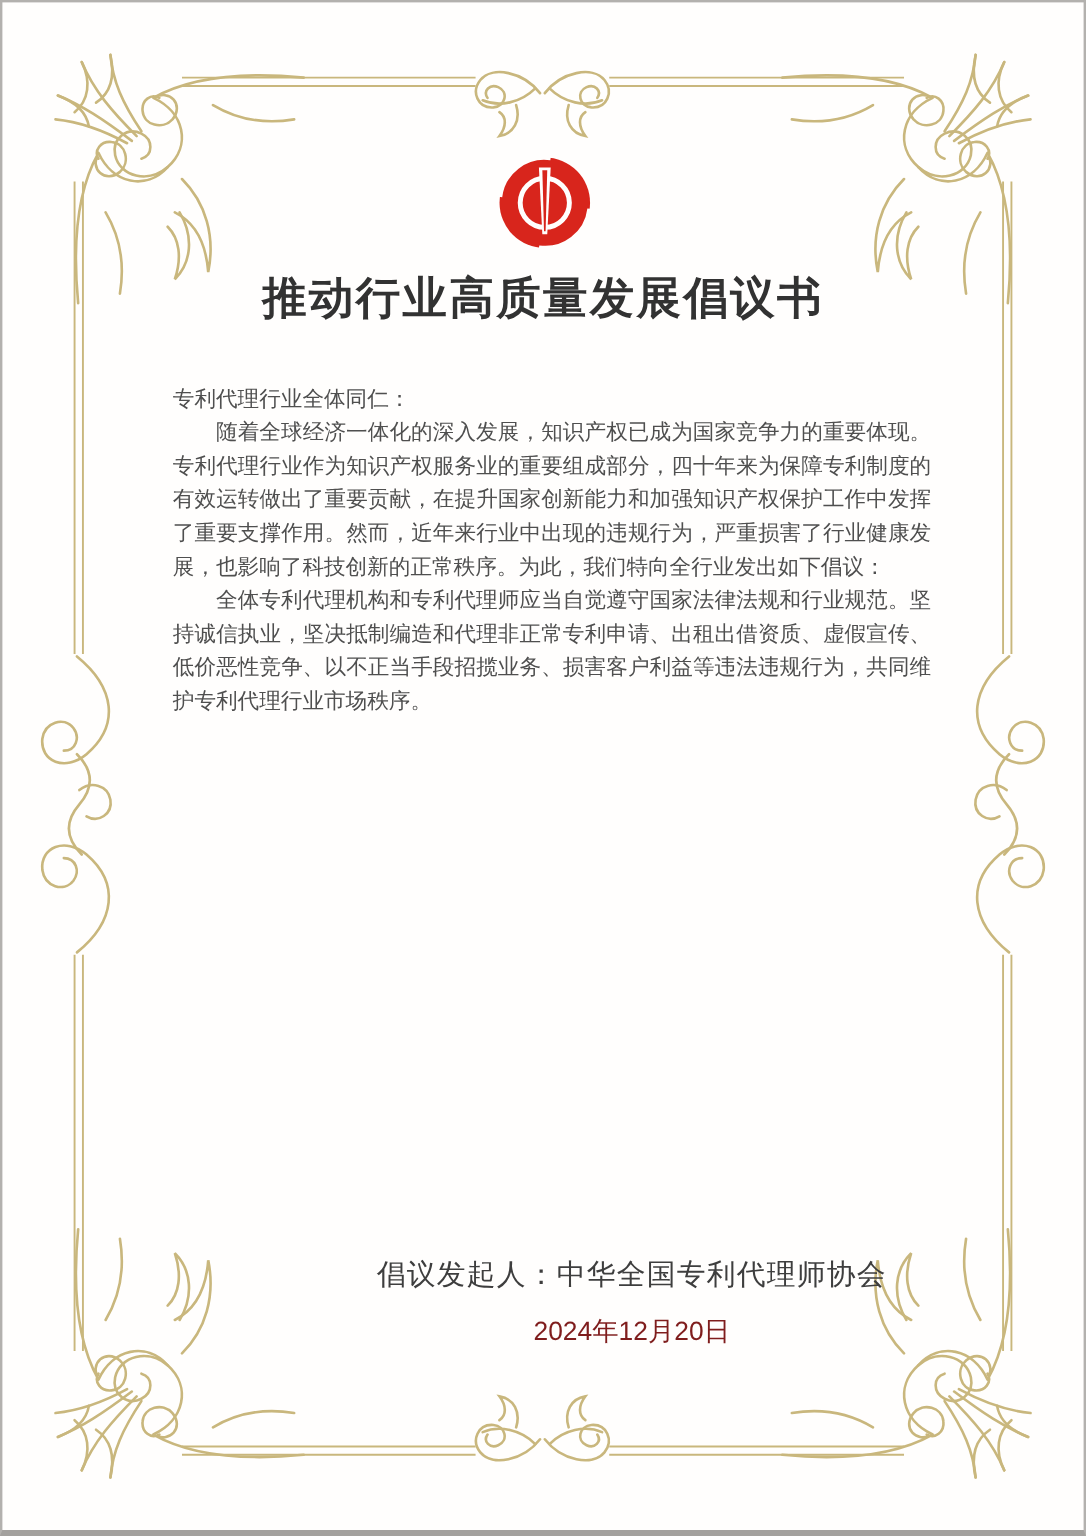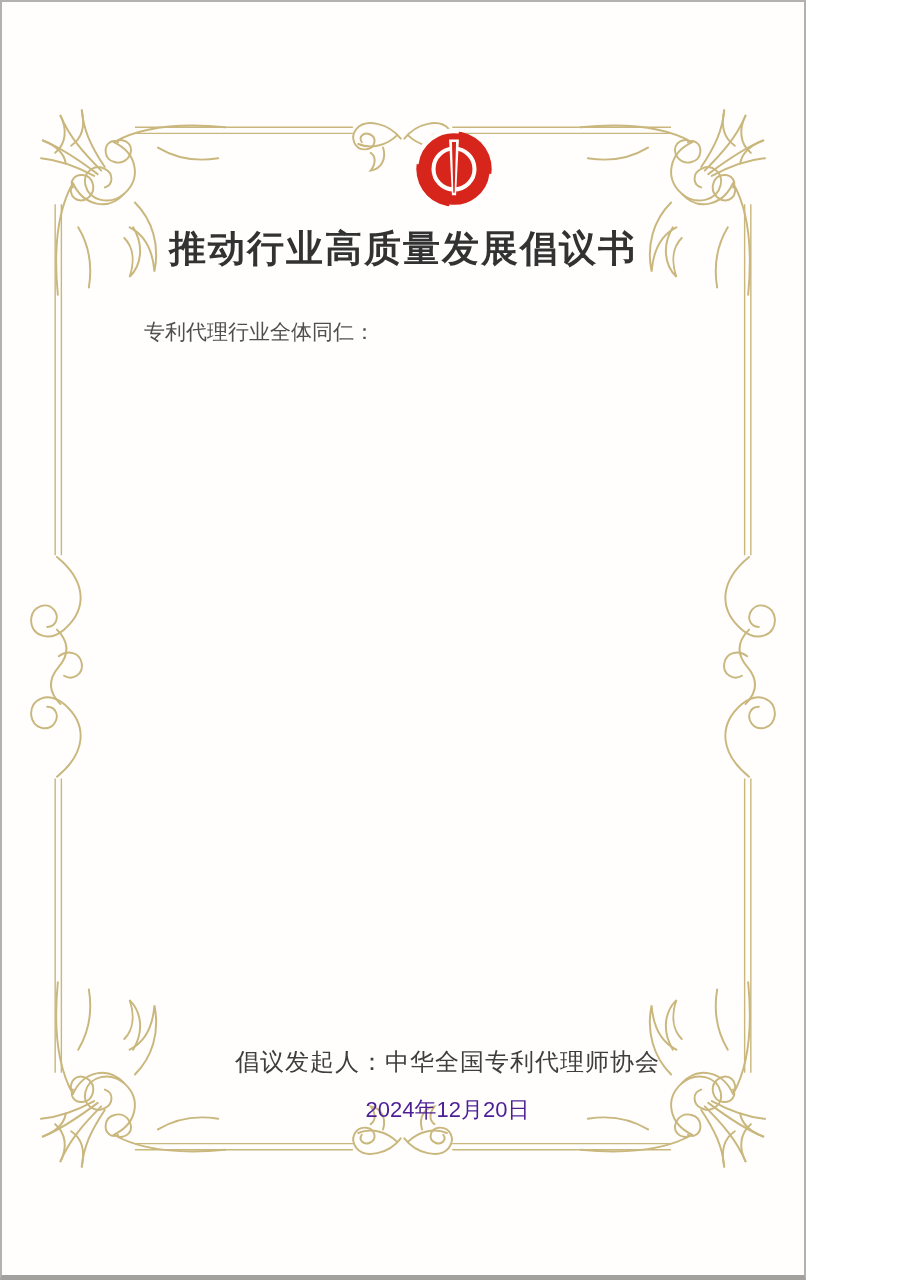--- a/index.html
+++ b/index.html
@@ -2,45 +2,45 @@
 <html><head>
 <meta charset="utf-8">
 <style>
   html,body{margin:0;padding:0;}
   body{
     width:905px;height:1280px;overflow:hidden;
     background:#ffffff;
     font-family:"Liberation Serif","DejaVu Serif",serif;
   }
   .page{
-    position:relative;width:806px;height:1280px;box-sizing:border-box;
+    position:relative;width:905px;height:1280px;box-sizing:border-box;
     background:#fffefd;
     border:2px solid #b3b1ae;border-bottom:5px solid #a3a19e;
   }
   .border-art{position:absolute;left:0;top:0;width:100%;height:100%;z-index:1;}
   .content{position:absolute;left:0;top:0;width:100%;height:100%;z-index:2;}
   .logo{position:absolute;top:126px;left:411px;width:82px;height:82px;}
   .doc-title{
     position:absolute;top:222px;left:0;width:100%;
     text-align:center;font-size:37px;font-weight:700;color:#323232;
     letter-spacing:2px;margin:0;
   }
   .body-text{
     position:absolute;top:316px;left:142px;width:632px;
-    font-size:21px;line-height:28px;color:#4f4f4f;text-align:justify;
+    font-size:18px;line-height:28px;color:#4f4f4f;text-align:justify;
   }
   .body-text p{margin:0;}
   .body-text p.indent{text-indent:2em;}
   .signature{
-    position:absolute;top:1044px;right:144px;
+    position:absolute;top:1044px;right:164px;
     text-align:center;color:#3e3e3e;
   }
   .signature .sig-line{font-size:24px;letter-spacing:1px;}
   .signature .sig-date{
-    margin-top:17px;font-size:22px;color:#4c1d95;
+    margin-top:17px;font-size:22px;color:#7f1d1d;
     font-family:"Liberation Sans","DejaVu Sans",sans-serif;
   }
 </style>
 </head>
 <body>
 
 <div class="page">
 
   <svg class="border-art" viewBox="0 0 905 1280" aria-hidden="true">
     <defs>
@@ -123,20 +123,22 @@
       <path d="M96,56 A46,46 0 0 1 44,96" stroke="#fffefd" stroke-width="5.5" fill="none"></path>
       <circle cx="50" cy="50" r="25" fill="none" stroke="#fffefd" stroke-width="5"></circle>
       <path d="M44,14 L56,14 L52.5,82 L47.5,82 Z" fill="#fffefd"></path>
       <path d="M47.5,17 L52.5,17 L50.8,79 L49.2,79 Z" fill="#d8251c"></path>
     </svg>
 
     <h1 class="doc-title">推动行业高质量发展倡议书</h1>
 
     <div class="body-text">
       <p>专利代理行业全体同仁：</p>
+      <p class="indent">随着全球经济一体化的深入发展，知识产权已成为国家竞争力的重要体现。专利代理行业作为知识产权服务业的重要组成部分，四十年来为保障专利制度的有效运转做出了重要贡献，在提升国家创新能力和加强知识产权保护工作中发挥了重要支撑作用。然而，近年来行业中出现的违规行为，严重损害了行业健康发展，也影响了科技创新的正常秩序。为此，我们特向全行业发出如下倡议：</p>
+      <p class="indent">全体专利代理机构和专利代理师应当自觉遵守国家法律法规和行业规范。坚持诚信执业，坚决抵制编造和代理非正常专利申请、出租出借资质、虚假宣传、低价恶性竞争、以不正当手段招揽业务、损害客户利益等违法违规行为，共同维护专利代理行业市场秩序。</p>
     </div>
 
     <div class="signature">
       <div class="sig-line">倡议发起人：中华全国专利代理师协会</div>
       <div class="sig-date">2024年12月20日</div>
     </div>
 
   </div>
 </div>
 

